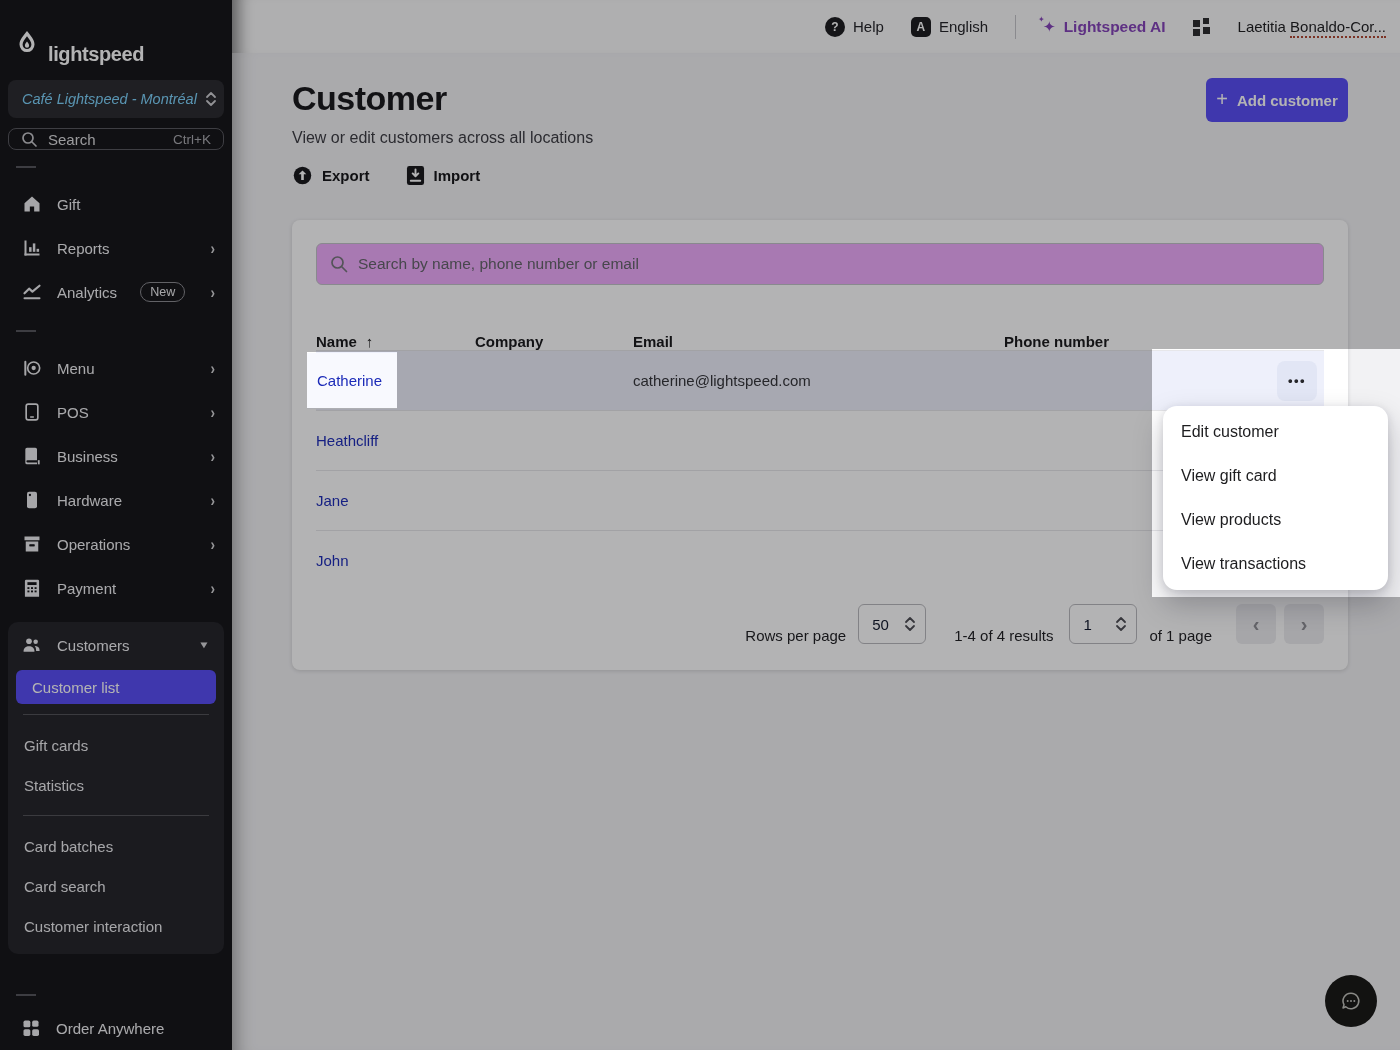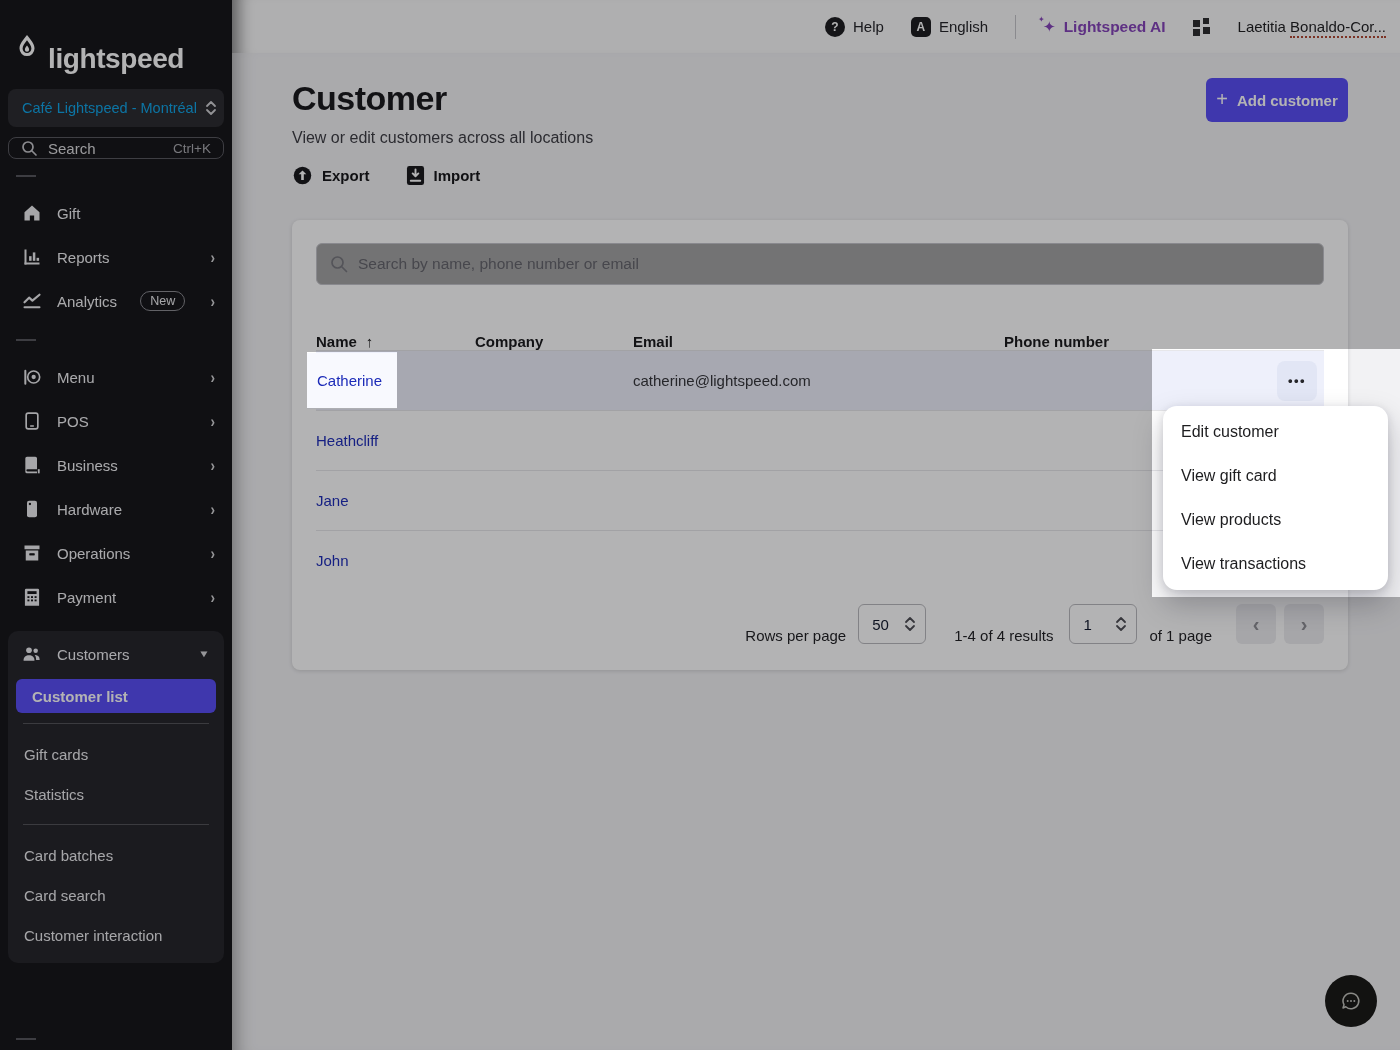--- a/index.html
+++ b/index.html
@@ -3,43 +3,43 @@
 <meta charset="utf-8">
 <style>
   * { margin:0; padding:0; box-sizing:border-box; }
   html,body { width:1400px; height:1050px; overflow:hidden;
     font-family:"Liberation Sans", sans-serif; background:#f2f2f4; position:relative; }
 
   
   .sidebar { position:absolute; left:0; top:0; width:232px; height:1050px;
     background:#141417; color:#f1f1f3; z-index:10; }
   .logo-row { display:flex; align-items:center; gap:9px; padding:19px 0 0 15px; }
-  .logo-word { font-size:28px; font-weight:700; letter-spacing:-0.4px; color:#fff;margin-top:24px; }
+  .logo-word { font-size:20px; font-weight:700; letter-spacing:-0.4px; color:#fff;margin-top:24px; }
   .loc-select { margin:14px 8px 0; height:38px; background:#29292d; border-radius:8px;
     display:flex; align-items:center; padding:0 10px 0 14px; gap:8px; cursor:pointer; }
-  .loc-select span.txt { font-size:14.5px; color:#0ea5e9; flex:1; white-space:nowrap; }
+  .loc-select span.txt { font-size:14.5px; color:#7dd3fc; flex:1; white-space:nowrap;font-style:italic; }
   .sb-search { margin:10px 8px 0; height:22px; border:1px solid #56565c; border-radius:8px;
     display:flex; align-items:center; padding:0 12px; gap:10px; cursor:text; }
   .sb-search .lbl { font-size:15px; color:#dcdcde; flex:1; }
   .sb-search .kbd { font-size:13.5px; color:#a9a9ae; }
   .sb-divider { width:20px; height:2px; background:#55555a; margin:16px 0 14px 16px; border:none; }
   .nav-item { height:44px; display:flex; align-items:center; padding:0 16px 0 21px;
     gap:15px; font-size:15px; color:#f1f1f3; cursor:pointer; }
   .nav-item .ic { width:21px; display:flex; justify-content:center; }
   .chev-r { margin-left:auto; color:#d6d6d8; font-size:17px; line-height:1; font-weight:700;
     transform:scaleX(0.8); }
   .badge-new { margin-left:auto; border:1px solid #8a8a8f; border-radius:999px;
     padding:2px 9px; font-size:12.5px; color:#ececee; }
   .badge-new + .chev-r { margin-left:10px; }
   .cust-group { margin:12px 8px 0; background:#232328; border-radius:10px; padding-bottom:8px; }
   .cust-head { height:46px; display:flex; align-items:center; padding:0 14px 0 13px; gap:15px;
     font-size:15px; cursor:pointer; }
   .chev-d { margin-left:auto; color:#d6d6d8; font-size:12px; transform:scaleY(0.8); }
   .sub-selected { margin:2px 8px 6px; height:34px; border-radius:6px; display:flex; align-items:center;
-    padding:0 16px; font-size:15px; color:#fff; cursor:pointer;font-weight:bold; }
+    padding:0 16px; font-size:15px; color:#fff; cursor:pointer; }
   .sub-div { height:1px; background:#515156; margin:10px 15px; border:none; }
   .sub-item { height:40px; display:flex; align-items:center; padding:0 16px; font-size:15px;
     color:#ececee; cursor:pointer; }
   .sb-bottom { position:absolute; left:0; bottom:0; width:232px; }
   .sb-bottom .sb-divider { margin:0 0 10px 16px; }
   .oa-item { height:44px; display:flex; align-items:center; gap:15px; padding:0 21px; font-size:15px;
     color:#f1f1f3; cursor:pointer; }
 
   
   .topbar { position:absolute; left:232px; top:0; width:1168px; height:53px; background:#fafafa;
@@ -69,21 +69,21 @@
   .hd-btn { display:flex; align-items:center; gap:9px; font-size:15px; font-weight:700;
     color:#141416; cursor:pointer; }
   .add-btn { position:absolute; right:52px; top:25px; width:142px; height:44px; border:none;
     border-radius:6px; background:var(--accent,#574cf5); color:#fff; font-size:15px; font-weight:700;
     display:flex; align-items:center; justify-content:center; gap:9px; cursor:pointer;
     font-family:inherit; }
   .add-btn .plus { font-size:20px; font-weight:400; margin-top:-2px; }
 
   .card { position:absolute; left:60px; top:167px; width:1056px; height:450px; background:#fff;
     border-radius:8px; box-shadow:0 1px 4px rgba(0,0,0,0.14); padding:23px 24px 0; }
-  .tbl-search { height:42px; border:1px solid #c3c3c8; border-radius:6px; background:#a3a3a3;
+  .tbl-search { height:42px; border:1px solid #c3c3c8; border-radius:6px; background:#f0abfc;
     display:flex; align-items:center; gap:10px; padding:0 13px; }
   .tbl-search input { border:none; outline:none; flex:1; font-size:15.5px; color:#2a2a2e;
     font-family:inherit; background:transparent; }
   .tbl-search input::placeholder { color:#63636a; }
 
   .thead { height:50px; margin-top:15px; display:flex; align-items:flex-end; font-size:15px;
     font-weight:700; color:#18181a; }
   .col-name { width:159px; } .col-company { width:158px; } .col-email { width:371px; }
   .col-phone { width:266px; } .col-act { width:54px; }
   .sort-arrow { font-weight:400; margin-left:9px; font-size:15px; color:#222; }
@@ -303,20 +303,31 @@
     <div class="sub-item">
         <span>Card search</span>
       </div>
     <div class="sub-item">
         <span>Customer interaction</span>
       </div>
   </div>
 
   <div class="sb-bottom">
     <hr class="sb-divider">
+    <div class="oa-item">
+      <span class="ic">
+        <svg width="20" height="20" viewBox="0 0 24 24" fill="#ededef">
+            <rect x="3" y="3" width="8.2" height="8.2" rx="2"></rect>
+            <rect x="13.4" y="3" width="7.6" height="7.6" rx="2"></rect>
+            <rect x="3" y="13.4" width="8.2" height="8.2" rx="2"></rect>
+            <rect x="13.4" y="13.4" width="8.2" height="8.2" rx="2"></rect>
+          </svg>
+      </span>
+      <span>Order Anywhere</span>
+    </div>
   </div>
 </nav>
 
 <header class="topbar">
   <div class="tb-item">
     <span class="glyph-ic round">?</span>
     <span>Help</span>
   </div>
   <div class="tb-item">
     <span class="glyph-ic sq">A</span>

